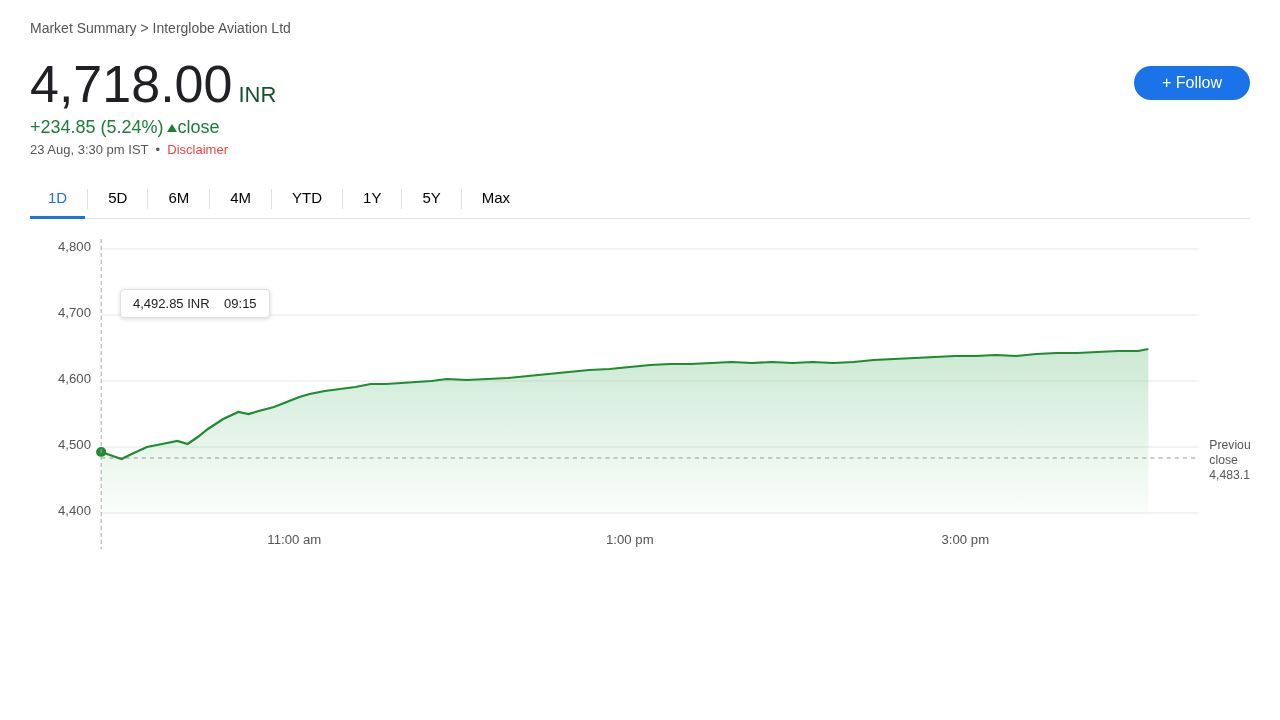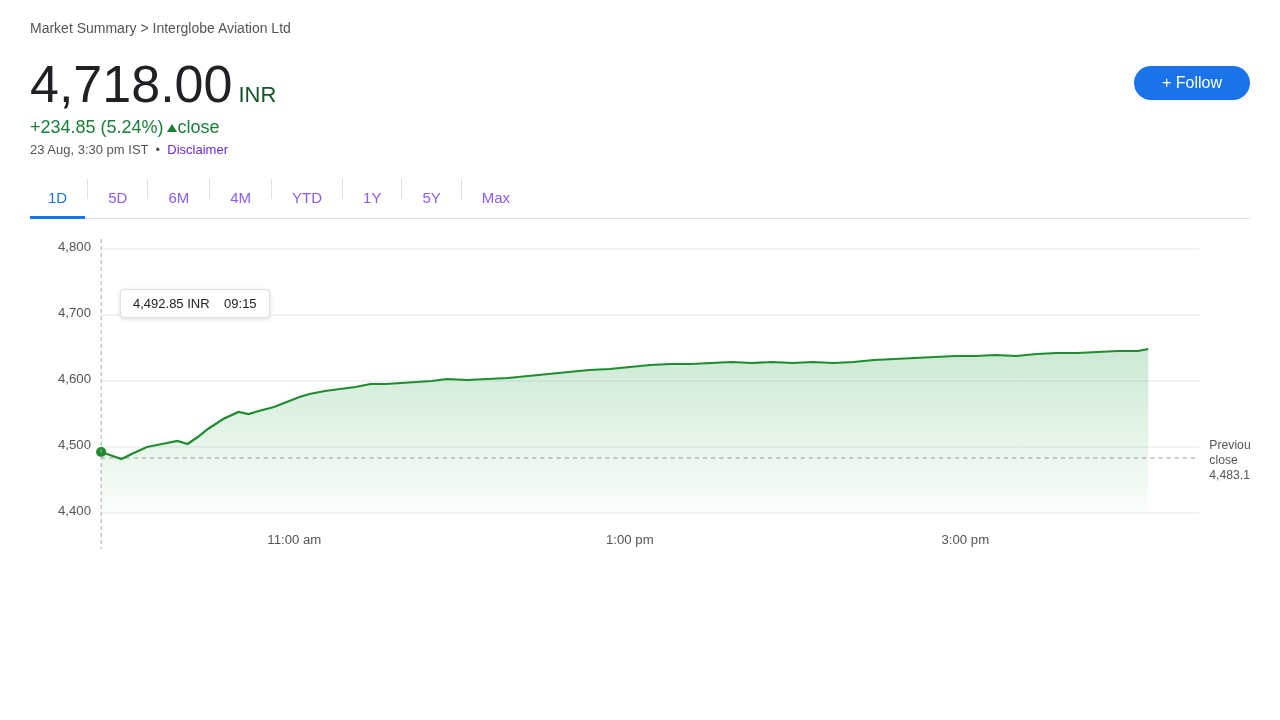--- a/index.html
+++ b/index.html
@@ -50,21 +50,21 @@
       text-align: center;
     }
 
     .price-timestamp {
       font-size: 13px;
       color: #555;
       margin-top: 4px;
     }
 
     .disclaimer-link {
-      color: #6d28d9;
+      color: #ef4444;
       text-decoration: none;
       cursor: pointer;
     }
 
     .follow-btn {
       background: #1a73e8;
       color: #fff;
       border: none;
       border-radius: 50px;
       padding: 8px 28px;
@@ -73,30 +73,30 @@
       display: flex;
       align-items: center;
       gap: 6px;
       font-weight: 500;
       margin-top: 10px;
     }
 
     
     .tabs {
       display: flex;
-      align-items: flex-start;
+      align-items: center;
       margin-top: 22px;
       border-bottom: 1px solid #e0e0e0;
       gap: 0;
     }
 
     .tab-item {
       padding: 10px 18px;
       font-size: 15px;
-      color: #8b5cf6;
+      color: #000000;
       cursor: pointer;
       border-bottom: 3px solid transparent;
       margin-bottom: -1px;
       user-select: none;
     }
 
     .tab-item.active {
       color: #1a73e8;
       border-bottom: 3px solid #1a73e8;
       font-weight: 500;

